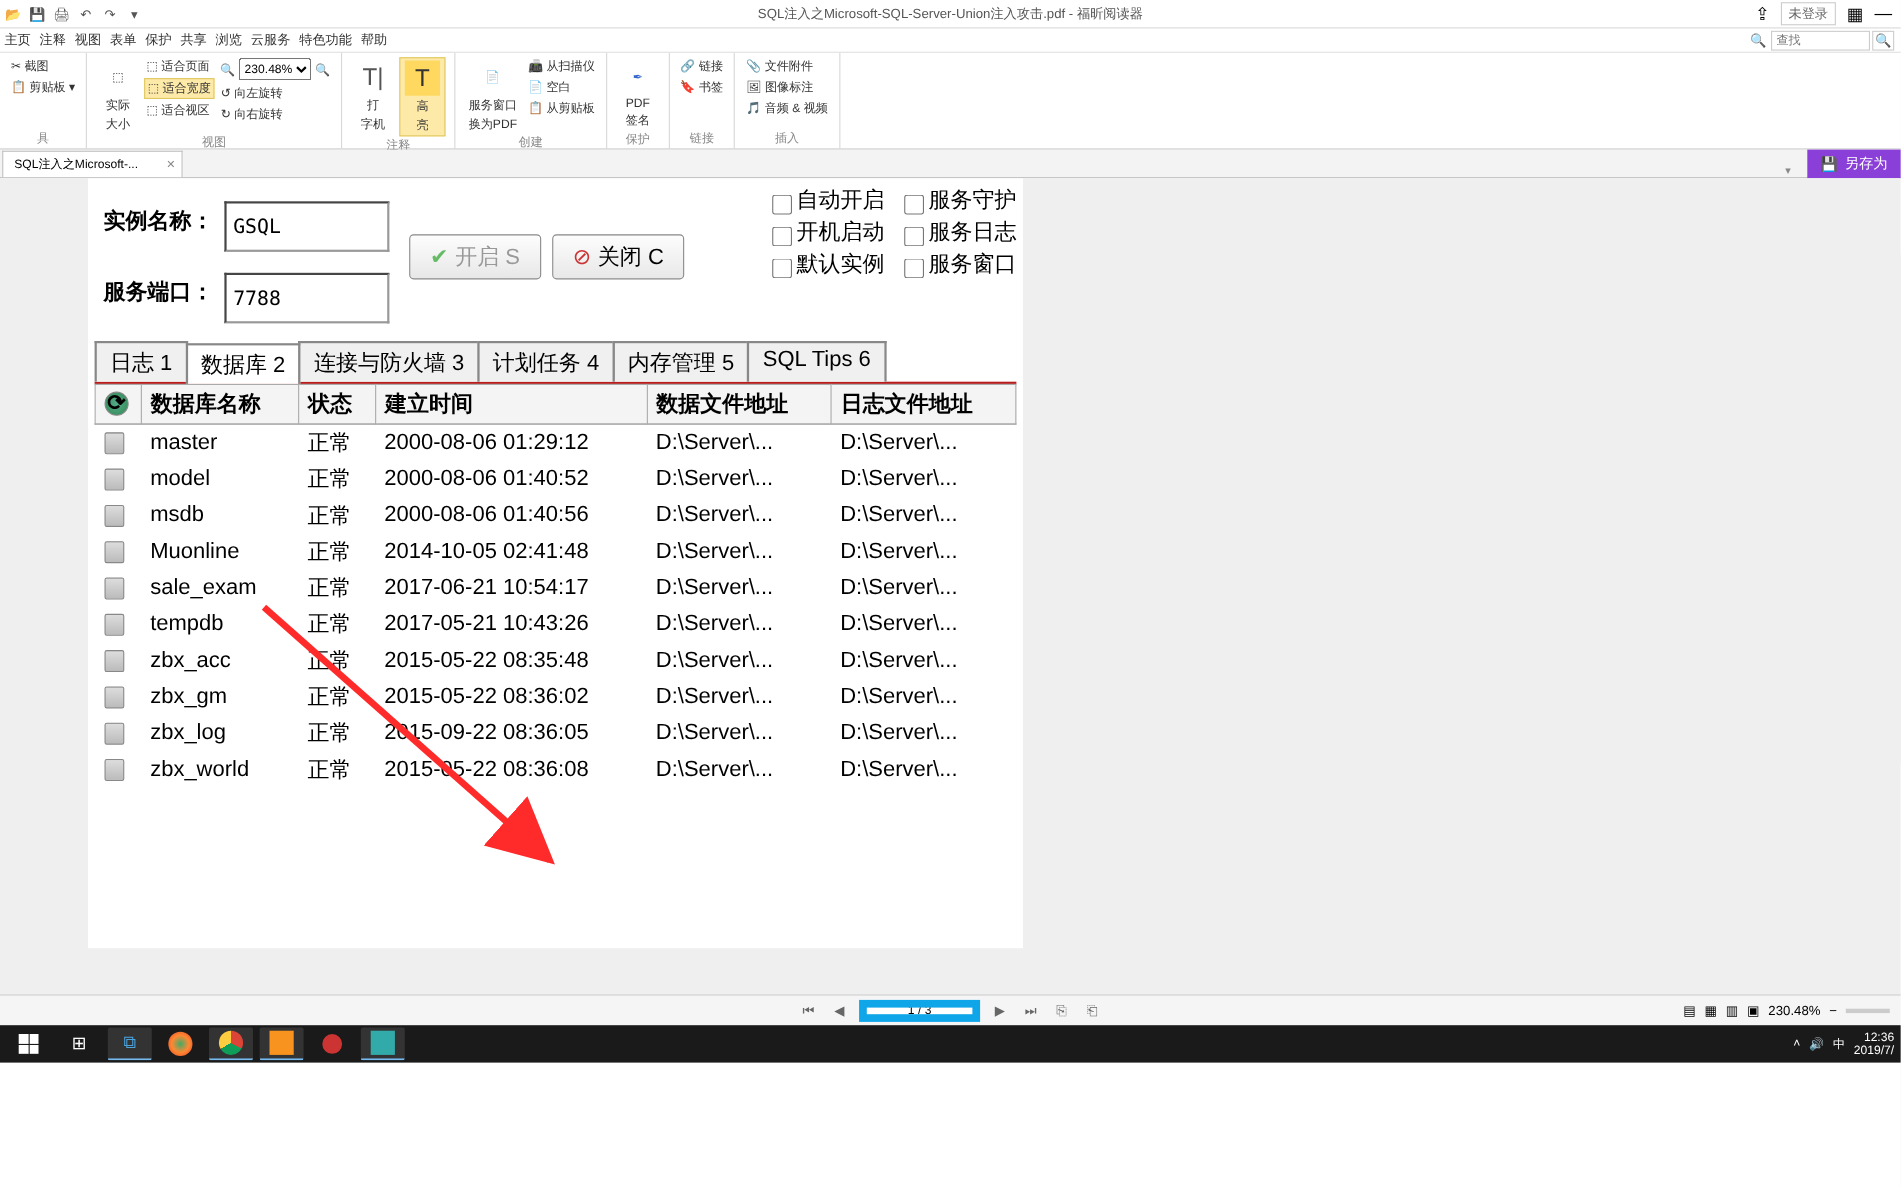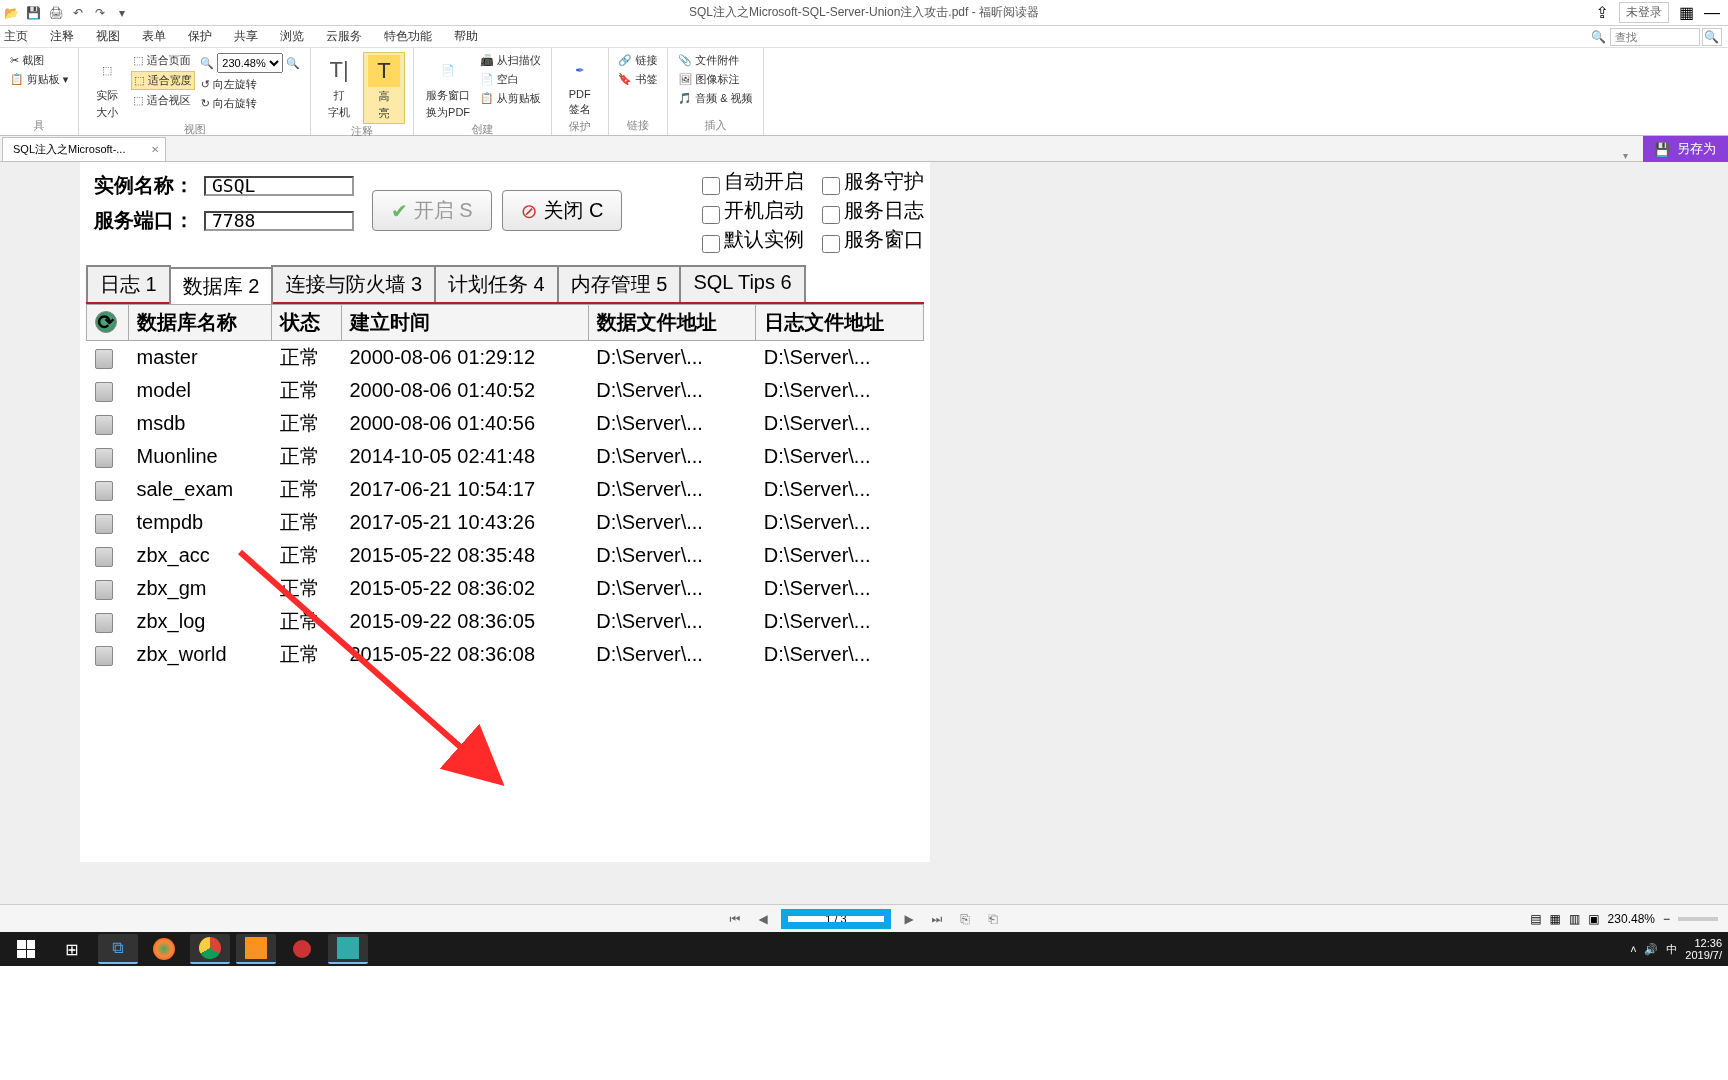--- a/index.html
+++ b/index.html
@@ -7,21 +7,21 @@
 
 
 .titlebar { height: 26px; background: #fff; display: flex; align-items: center; border-bottom: 1px solid #d0d0d0; position: relative; }
 .titlebar .qat { display: flex; gap: 6px; padding-left: 4px; }
 .titlebar .qat span { width: 16px; height: 16px; display: inline-flex; align-items: center; justify-content: center; font-size: 12px; color: #555; }
 .titlebar .title { position: absolute; left: 50%; transform: translateX(-50%); font-size: 12px; color: #555; }
 .titlebar .right { margin-left: auto; display: flex; align-items: center; gap: 10px; padding-right: 8px; }
 .titlebar .right .login { font-size: 12px; color: #666; border: 1px solid #ccc; padding: 1px 6px; }
 
 
-.menubar { height: 22px; background: #fff; display: flex; align-items: center; padding-left: 4px; gap: 22px; font-size: 12px; color: #333; border-bottom: 1px solid #e0e0e0; position: relative; }
+.menubar { height: 22px; background: #fff; display: flex; align-items: center; padding-left: 4px; gap: 8px; font-size: 12px; color: #333; border-bottom: 1px solid #e0e0e0; position: relative; }
 .menubar span { cursor: pointer; }
 .menubar .search-wrap { position: absolute; right: 6px; top: 0; display: flex; align-items: center; height: 22px; }
 .menubar .search-wrap input { width: 90px; font-size: 11px; border: 1px solid #ccc; padding: 1px 4px; height: 18px; }
 .menubar .search-icon { width: 20px; height: 18px; display: inline-flex; align-items: center; justify-content: center; border: 1px solid #ccc; margin-left: 2px; }
 
 
 .ribbon { height: 88px; background: #fff; display: flex; border-bottom: 1px solid #c0c0c0; font-size: 12px; color: #333; }
 .ribbon .group { border-right: 1px solid #d8d8d8; padding: 4px 8px 2px 8px; display: flex; flex-direction: column; align-items: center; justify-content: space-between; }
 .ribbon .group .content { display: flex; align-items: flex-start; gap: 4px; }
 .ribbon .group .label { font-size: 11px; color: #888; }
@@ -40,21 +40,21 @@
 .tabstrip .saveas { position: absolute; right: 0; top: 0; height: 26px; background: #8B3FD9; color: #fff; padding: 0 12px; display: flex; align-items: center; font-size: 13px; gap: 6px; }
 
 
 .viewport { height: 742px; background: #efefef; position: relative; overflow: hidden; }
 .page { position: absolute; left: 80px; top: 0; width: 850px; height: 700px; background: #fff; }
 
 
 .dlg { padding: 6px; font-family: "SimSun", monospace; }
 .dlg .topform { display: flex; align-items: center; gap: 10px; padding: 4px 8px; flex-wrap: wrap; }
 .dlg .lbl { font-size: 20px; font-weight: bold; }
-.dlg .inp { width: 150px; height: 20px; border: 2px inset #999; font-size: 18px; font-family: monospace; padding: 2px 6px; }
+.dlg .inp { width: 150px; height: 46px; border: 2px inset #999; font-size: 18px; font-family: monospace; padding: 2px 6px; margin-top: 11px; }
 .dlg .btns { display: flex; gap: 10px; }
 .dlg .btn { border: 1px solid #888; border-radius: 4px; padding: 6px 18px; font-size: 20px; display: inline-flex; align-items: center; gap: 6px; background: linear-gradient(#fdfdfd,#e8e8e8); }
 .dlg .checks { display: flex; flex-direction: column; gap: 2px; font-size: 20px; }
 .dlg .checks label { display: flex; align-items: flex-end; gap: 4px; }
 .dlg .checks input { width: 18px; height: 18px; }
 .dlg .checks-wrap { display: flex; gap: 18px; margin-left: auto; }
 
 .dlg .tabs2 { display: flex; margin-top: 12px; border-bottom: 2px solid #b91c1c; }
 .dlg .tabs2 .t { border: 2px solid #888; border-bottom: none; padding: 4px 12px; font-size: 20px; background: #f0f0f0; margin-right: -2px; }
 .dlg .tabs2 .t.active { background: #fff; position: relative; top: 2px; }

